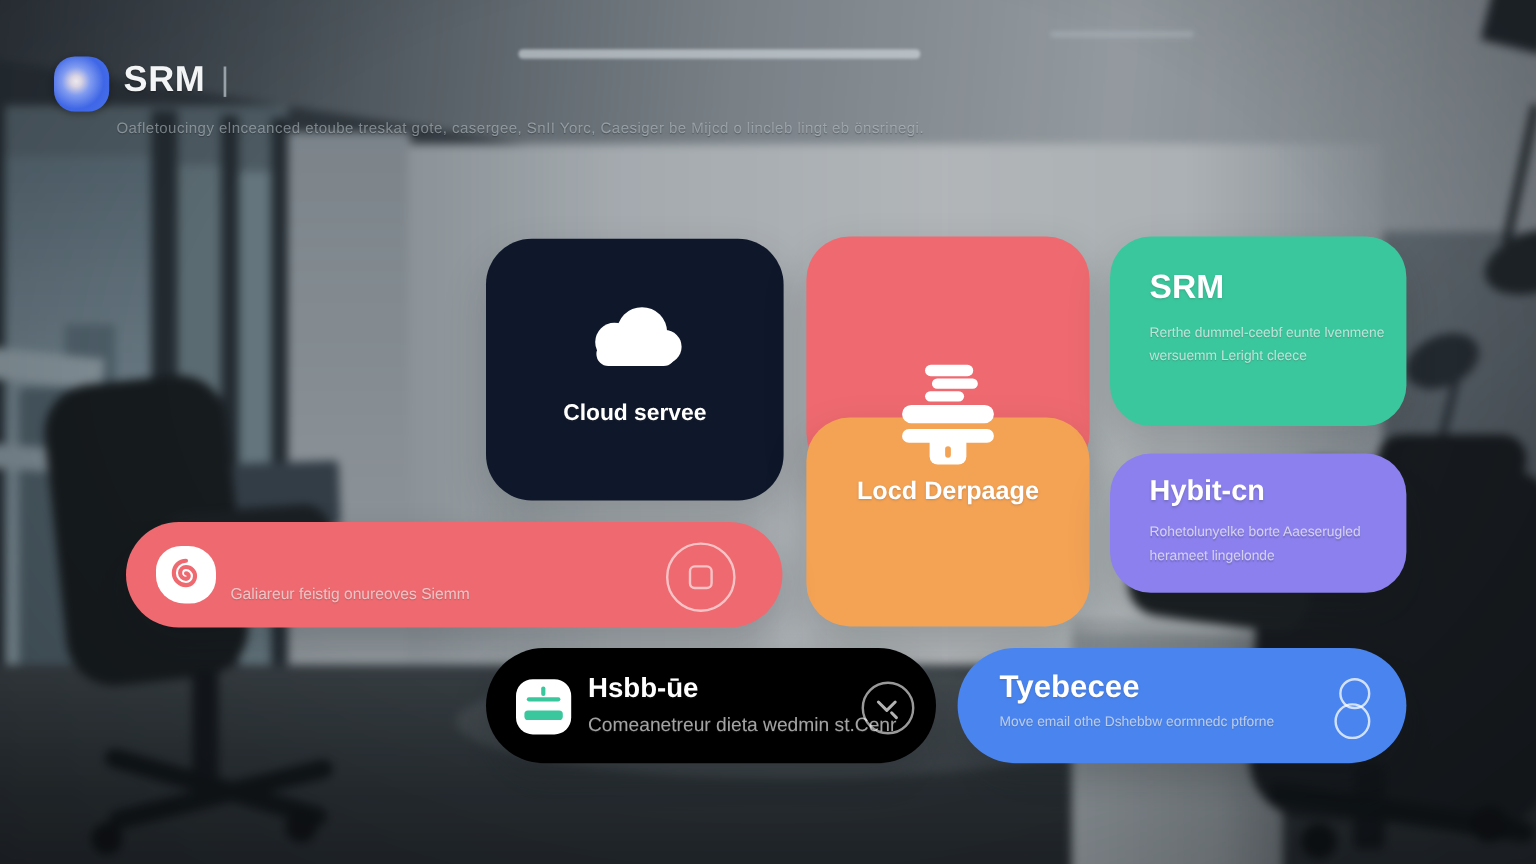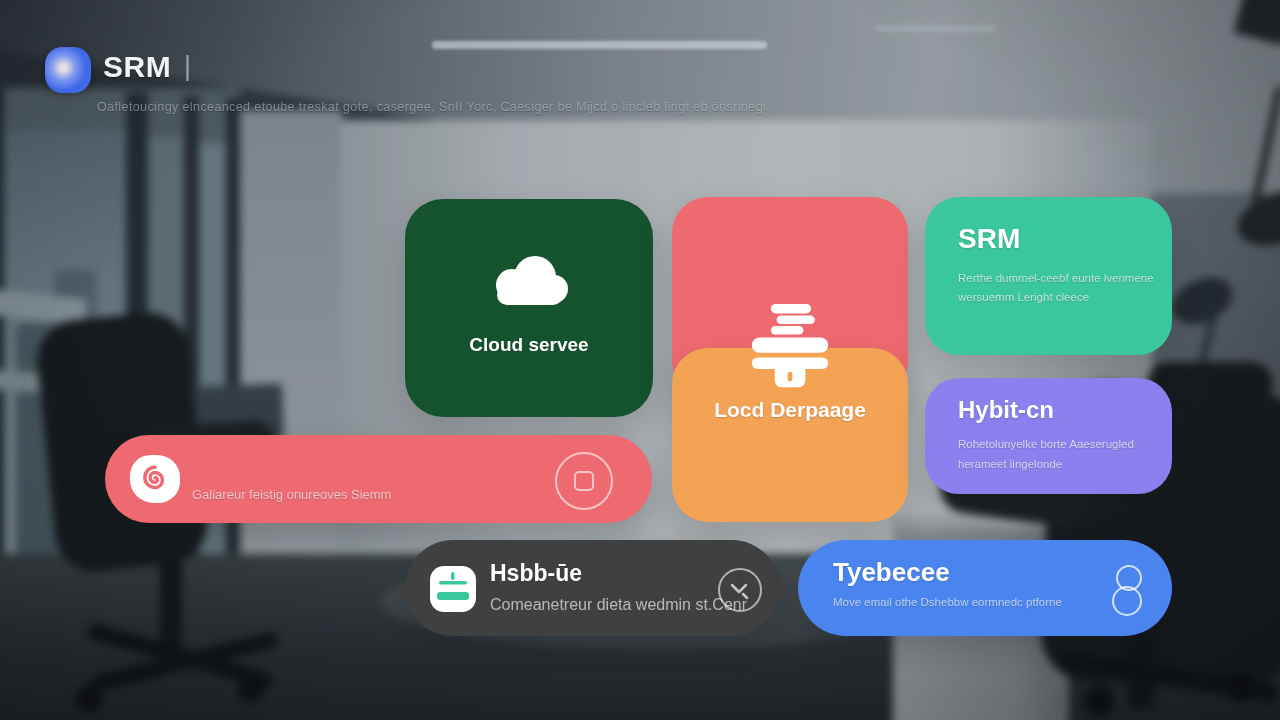--- a/index.html
+++ b/index.html
@@ -186,21 +186,21 @@
   </div>
   <div class="vignette"></div>
 
   <div class="streak1"></div>
   <div class="streak2"></div>
   <div class="logo"></div>
   <div class="brand">SRM</div>
   <div class="divider">|</div>
   <div class="app-subtitle">Oafletoucingy elnceanced etoube treskat gote, casergee, SnII Yorc, Caesiger be Mijcd o lincleb lingt eb önsrinegi.</div>
 
-  <div class="card card-cloud" style="background: #14532d; text-decoration: underline;">
+  <div class="card card-cloud" style="background: #0f172a; text-decoration: underline;">
     <div class="cloud-icon">
       <svg viewBox="0 0 100 70" width="104" height="70">
         <g fill="#ffffff">
           <circle cx="33" cy="38" r="16"></circle>
           <circle cx="56" cy="30" r="21"></circle>
           <circle cx="75" cy="42" r="14"></circle>
           <rect x="18" y="38" width="66" height="20" rx="10"></rect>
         </g>
       </svg>
     </div>
@@ -245,21 +245,21 @@
       <svg viewBox="0 0 44 44" width="36" height="36">
         <path d="M22 20.5 a2.8 2.8 0 0 1 0 5.6 a6 6 0 0 1 0 -12 a9.2 9.2 0 0 1 0 18.4 a12.4 12.4 0 0 1 0 -24.8" fill="none" stroke-width="4.2" stroke-linecap="round" stroke="#ee6a70"></path>
       </svg>
     </div>
     <div class="pill-sub">Galiareur feistig onureoves Siemm</div>
     <div class="stop-circle">
       <div class="stop-square"></div>
     </div>
   </div>
 
-  <div class="pill pill-green" style="background: #404040; text-align: right;">
+  <div class="pill pill-green" style="background: #000000; text-align: right;">
     <div class="server-blob">
       <svg viewBox="0 0 46 46" width="46" height="46">
         <g fill="#3bc79d">
           <rect x="21" y="6" width="3.5" height="8" rx="1.7"></rect>
           <rect x="9" y="15" width="28" height="3.5" rx="1.7"></rect>
           <rect x="7" y="26" width="32" height="8" rx="3"></rect>
         </g>
       </svg>
     </div>
     <div class="pill-title">Hsbb-ūe</div>

